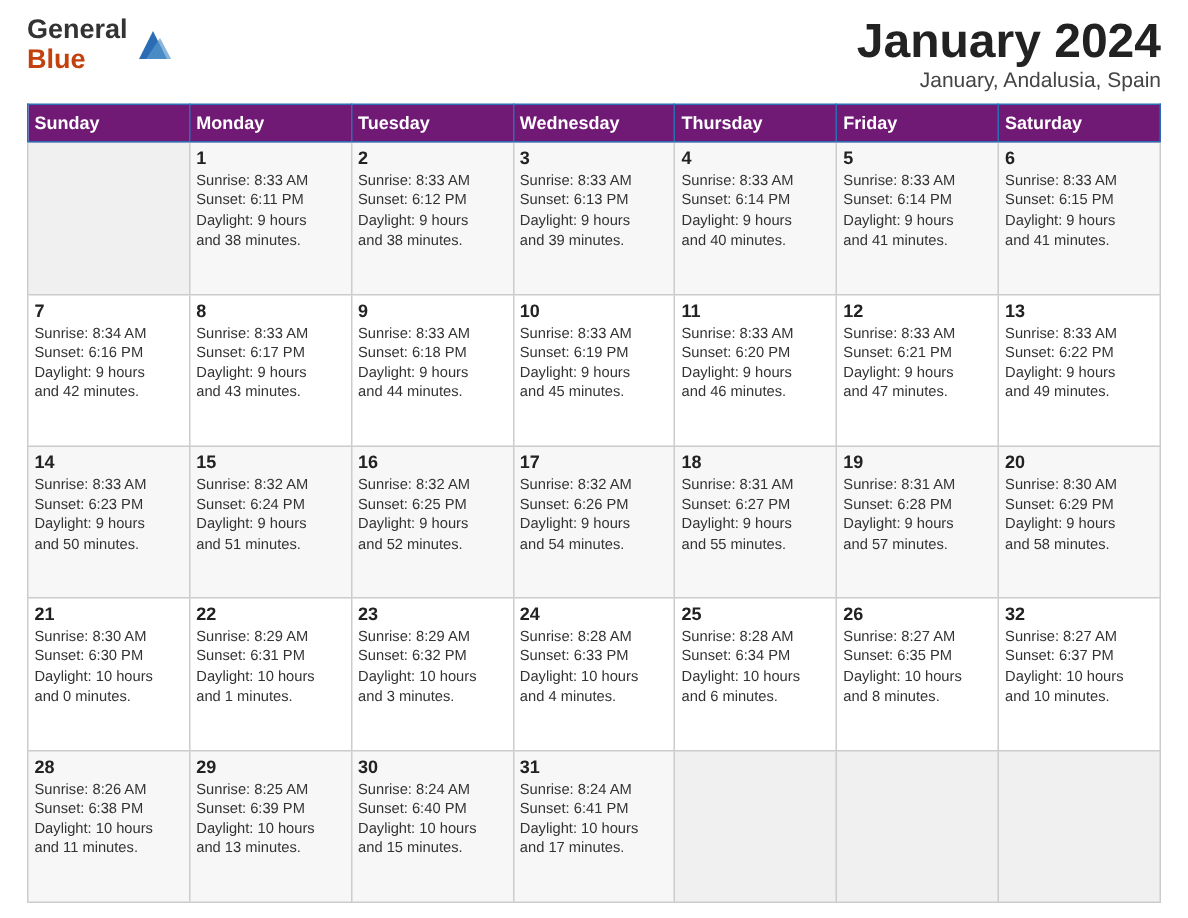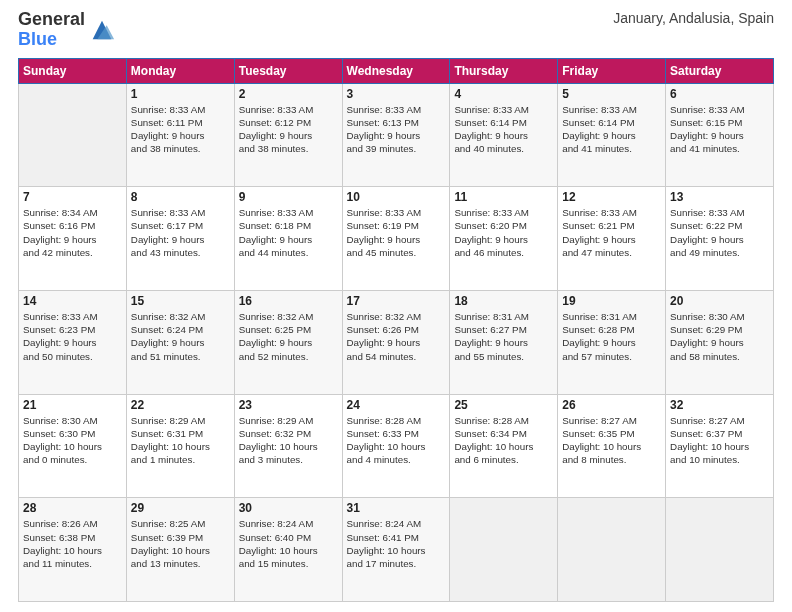--- a/index.html
+++ b/index.html
@@ -34,21 +34,21 @@
       line-height: 1.1;
     }
     .logo-general {
       font-size: 18px;
       font-weight: bold;
       color: #333;
     }
     .logo-blue {
       font-size: 18px;
       font-weight: bold;
-      color: #3b82f6;
+      color: #c2410c;
     }
     .logo-icon {
       width: 28px;
       height: 28px;
       margin-left: 3px;
       align-self: center;
     }
     .title-block {
       text-align: right;
     }
@@ -62,21 +62,21 @@
       font-size: 14px;
       color: #444;
     }
     table {
       width: 100%;
       border-collapse: collapse;
       flex: 1;
       font-size: 10.5px;
     }
     thead tr th {
-      background: #be185d;
+      background: #701a75;
       color: #fff;
       padding: 5px 4px;
       font-size: 12px;
       font-weight: bold;
       border: 1px solid #2a6db5;
       text-align: left;
     }
     tbody tr td {
       border: 1px solid #ccc;
       vertical-align: top;
@@ -113,20 +113,21 @@
       <div class="logo-text">
         <span class="logo-general">General</span>
         <span class="logo-blue">Blue</span>
       </div>
       <svg class="logo-icon" viewBox="0 0 30 30" xmlns="http://www.w3.org/2000/svg">
         <polygon points="5,25 15,5 25,25" fill="#2a6db5"></polygon>
         <polygon points="10,25 20,10 28,25" fill="#5599cc" opacity="0.7"></polygon>
       </svg>
     </div>
     <div class="title-block">
+      <div class="main-title">January 2024</div>
       <div class="subtitle">January, Andalusia, Spain</div>
     </div>
   </div>
 
   <table>
     <thead>
       <tr>
       <th>Sunday</th>
           <th>Monday</th>
           <th>Tuesday</th>

